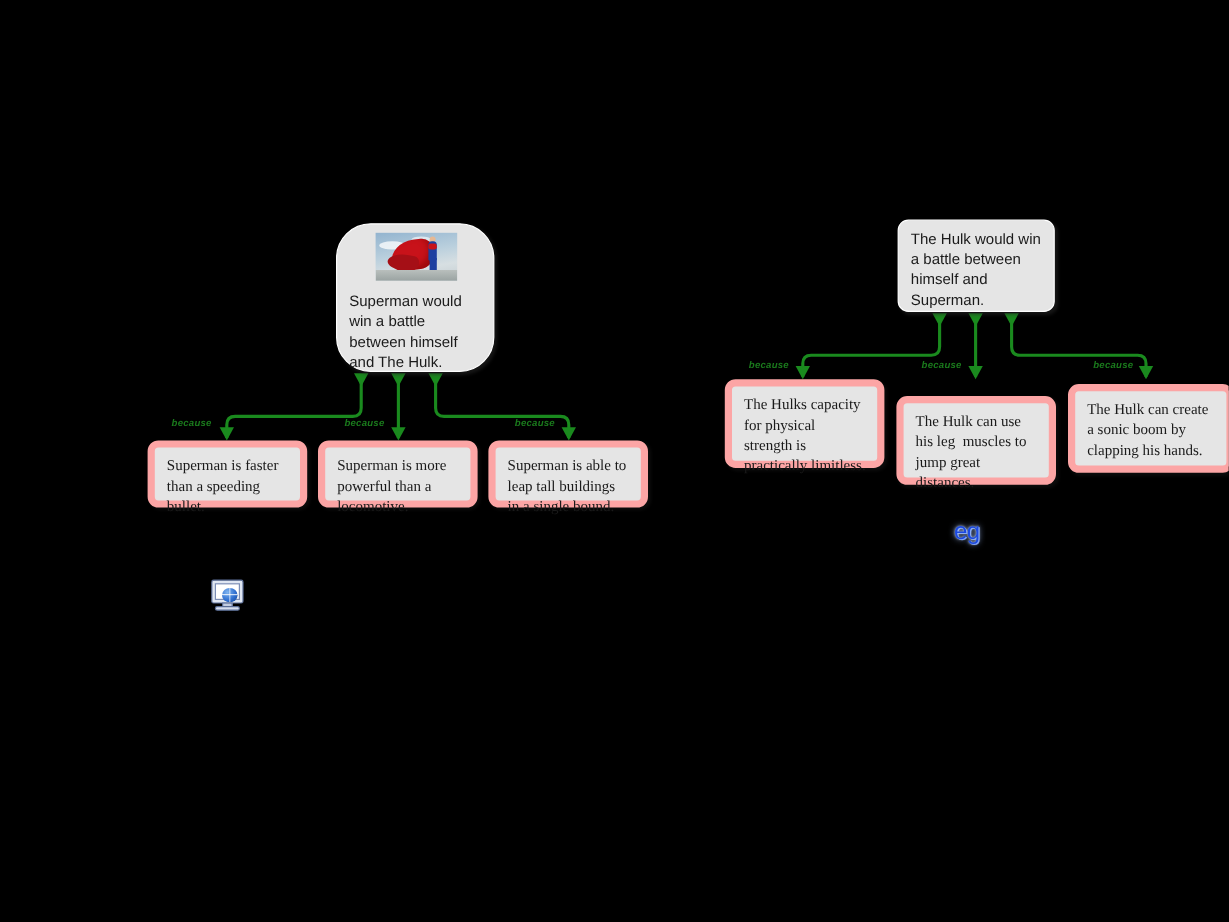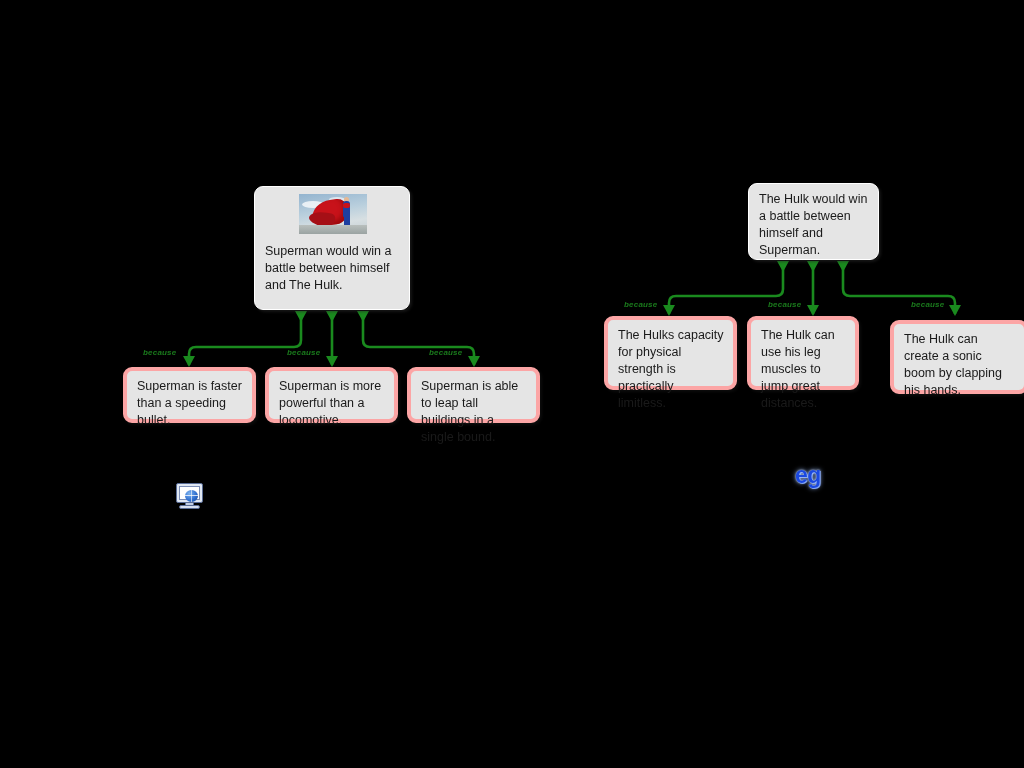--- a/index.html
+++ b/index.html
@@ -26,22 +26,23 @@
     font-size: 12.5px;
     line-height: 17px;
     padding: 7px 9px 7px 10px;
     z-index: 5;
   }
   .node.root {
     border: 1px solid #ffffff;
     box-shadow: 2px 2px 3px rgba(40,40,40,0.55);
   }
   .node.child {
-    border: 4px solid #fca5a5;
+    border: 6px solid #fca5a5;
     box-shadow: 2px 2px 3px rgba(20,20,20,0.6);
+    font-family: Liberation Serif, serif;
   }
   .node-text { white-space: pre-wrap; display: block; }
 
   
   .node-image {
     position: relative;
     width: 68px;
     height: 40px;
     margin: 0 auto 9px auto;
     overflow: hidden;
@@ -105,23 +106,23 @@
     letter-spacing: 0.2px;
     font-family: "Liberation Sans", sans-serif;
     z-index: 6;
     white-space: nowrap;
     font-style: italic;
   }
 
   
   #eg-watermark {
     position: absolute;
-    left: 795px; top: 462px;
-    font-size: 23px;
-    font-weight: bold;
+    left: 795px; top: 432px;
+    font-size: 20px;
+    font-weight: normal;
     color: #1b49e0;
     letter-spacing: -0.5px;
     text-shadow: 0 0 2px #cfe0ff, 0 0 5px #9dbcff, 1px 1px 0 #5e86e8;
     z-index: 7;
   }
 
   
   #desktop-icon {
     position: absolute;
     left: 176px; top: 483px;
@@ -186,21 +187,21 @@
 
       <polygon points="183,356 195,356 189,367"></polygon>
       <polygon points="326,356 338,356 332,367"></polygon>
       <polygon points="468,356 480,356 474,367"></polygon>
       <polygon points="663,305 675,305 669,316"></polygon>
       <polygon points="807,305 819,305 813,316"></polygon>
       <polygon points="949,305 961,305 955,316"></polygon>
     </g>
   </svg>
 
-  <div class="node root" style="left:254px; top:186px; width:156px; height:124px;">
+  <div class="node root" style="left:280px; top:186px; width:132px; height:124px;border-radius:29px;">
     <div class="node-image">
       <div class="ni-cloud1"></div>
       <div class="ni-cloud2"></div>
       <div class="ni-cape"></div>
       <div class="ni-cape2"></div>
       <div class="ni-head"></div>
       <div class="ni-body"></div>
       <div class="ni-chest"></div>
       <div class="ni-legs"></div>
       <div class="ni-ground"></div>
@@ -226,21 +227,21 @@
     <span class="node-text">The Hulk would win a battle between himself and Superman.</span>
   </div>
 
   <span class="because" style="left:624px; top:300px;">because</span>
   <span class="because" style="left:768px; top:300px;">because</span>
   <span class="because" style="left:911px; top:300px;">because</span>
 
   <div class="node child" style="left:604px; top:316px; width:133px; height:74px;">
     <span class="node-text">The Hulks capacity for physical strength is practically limitless.</span>
   </div>
-  <div class="node child" style="left:747px; top:316px; width:112px; height:74px;">
+  <div class="node child" style="left:747px; top:330px; width:133px; height:74px;">
     <span class="node-text">The Hulk can use his leg  muscles to jump great distances.</span>
   </div>
   <div class="node child" style="left:890px; top:320px; width:138px; height:74px;">
     <span class="node-text">The Hulk can create a sonic boom by clapping his hands.</span>
   </div>
 
   <div id="eg-watermark">eg</div>
 
   <div id="desktop-icon">
     <div class="mon-body">

